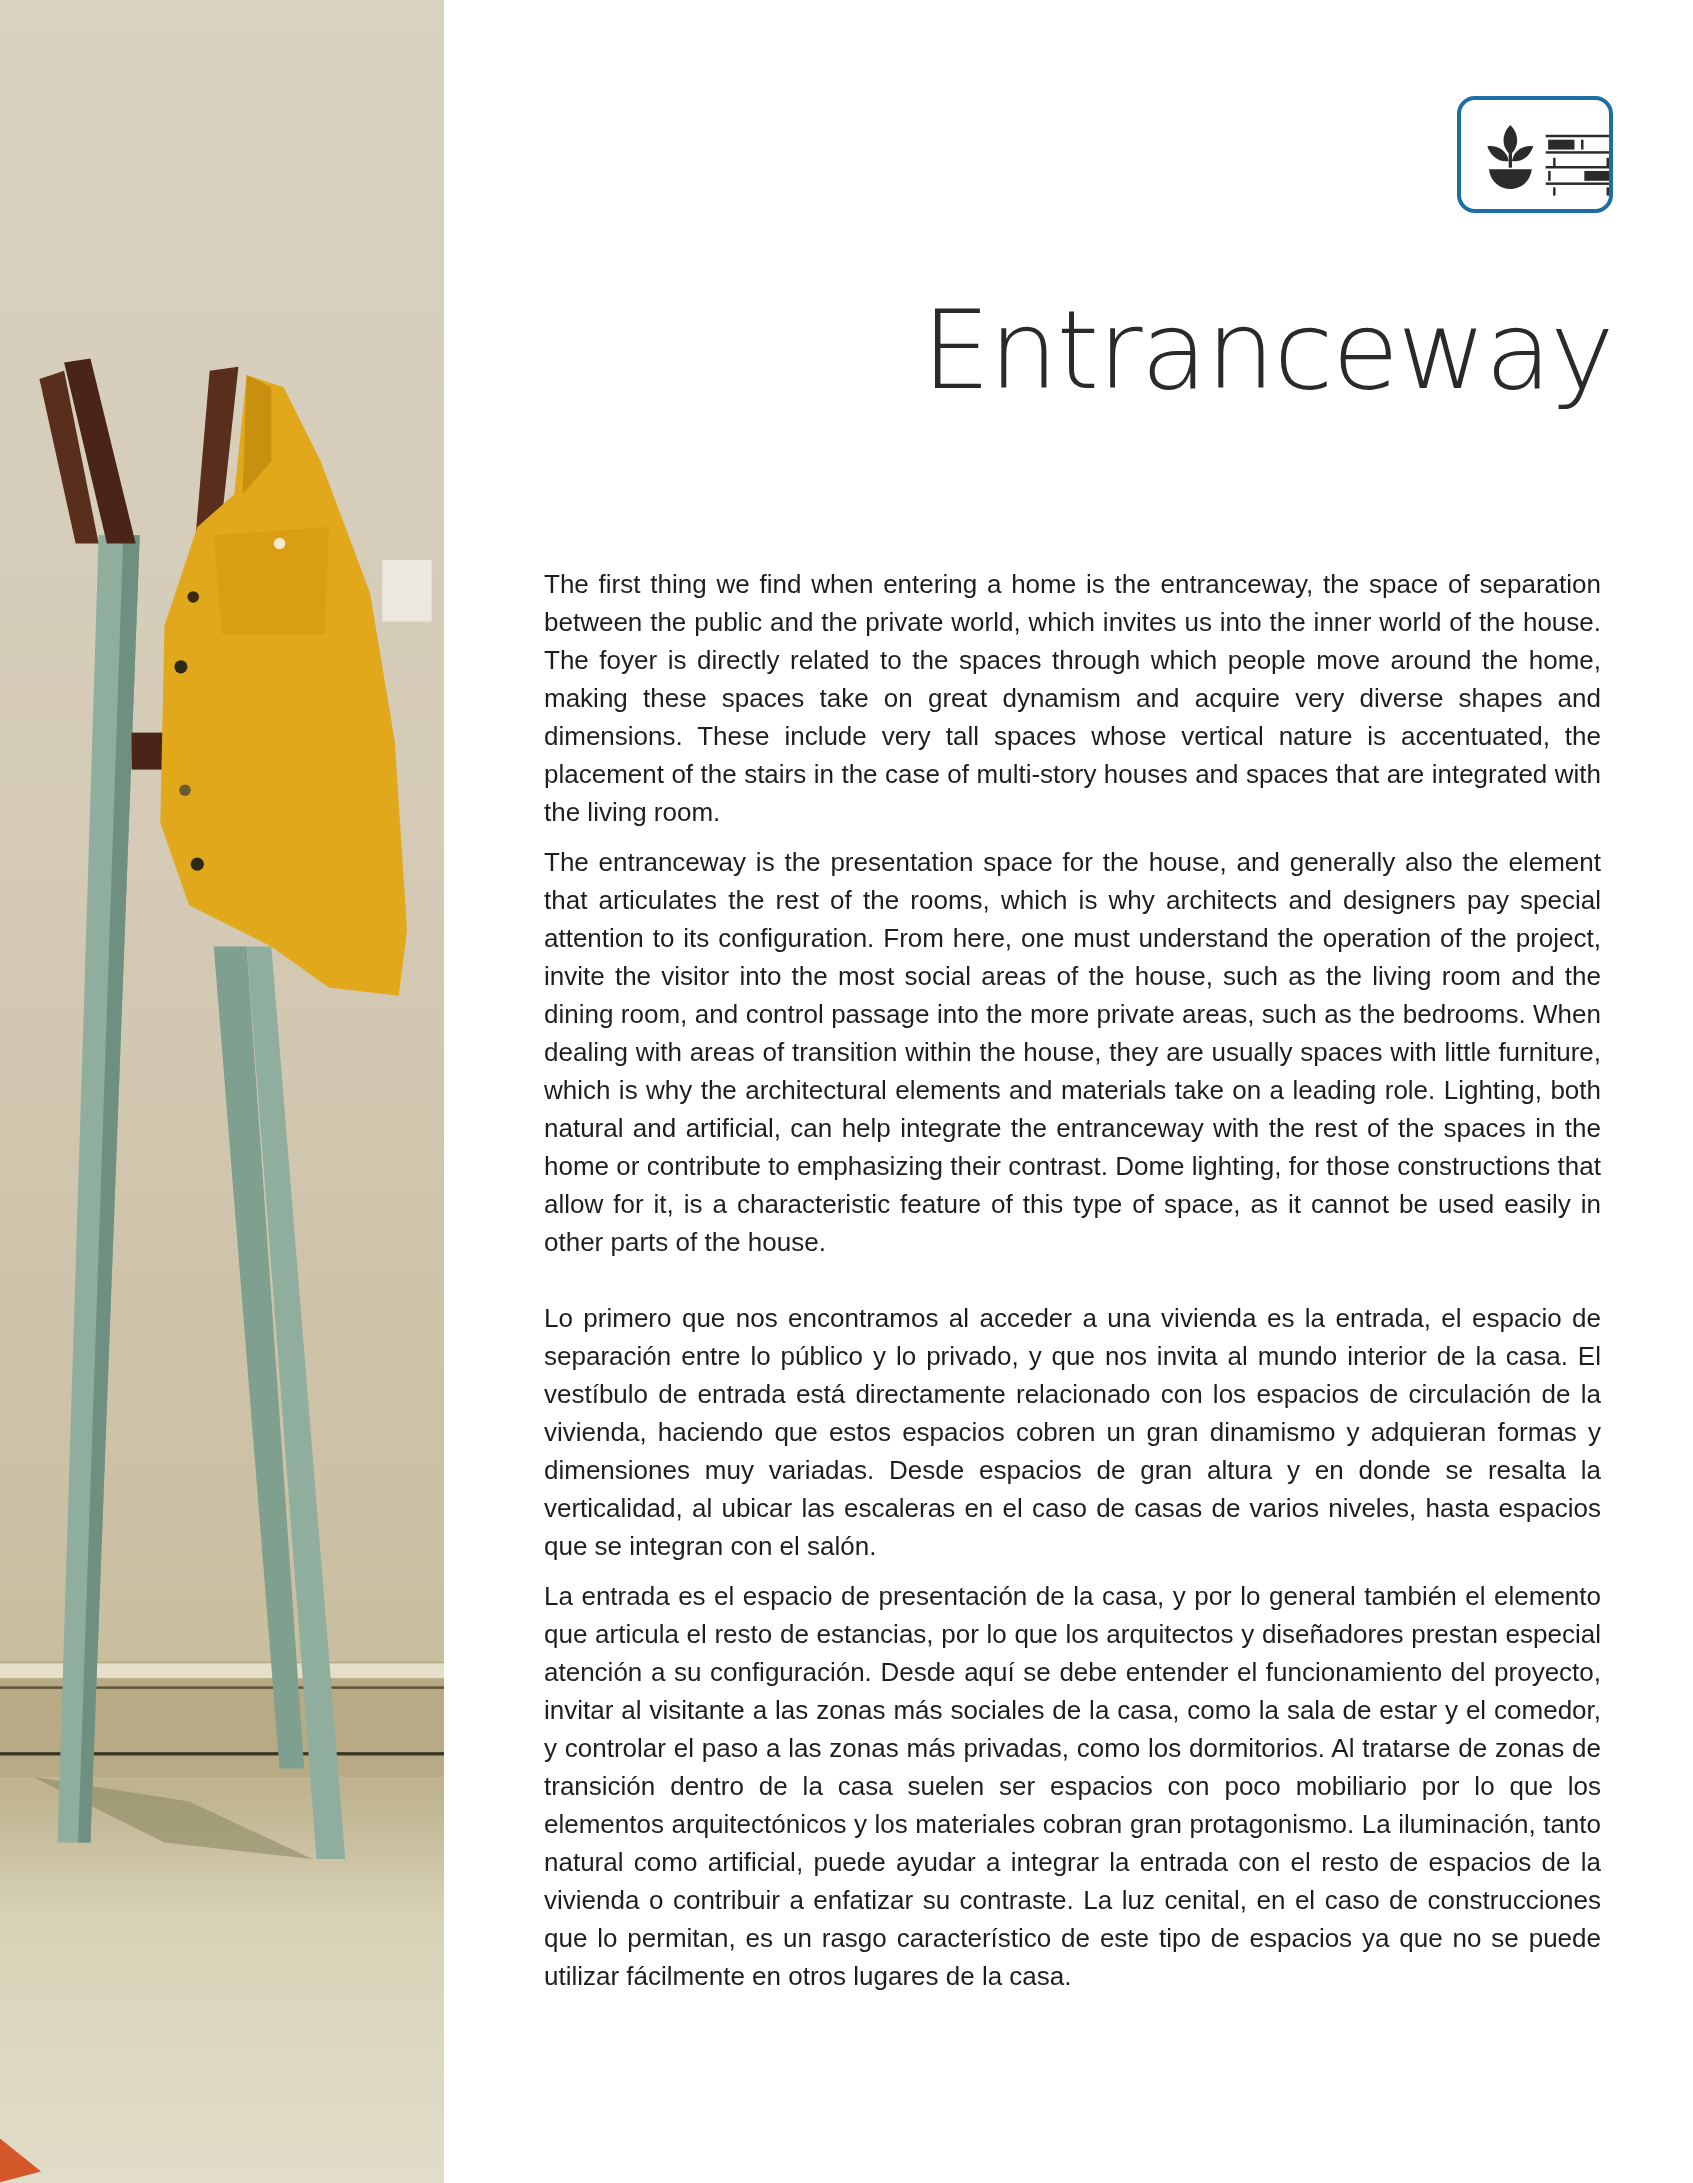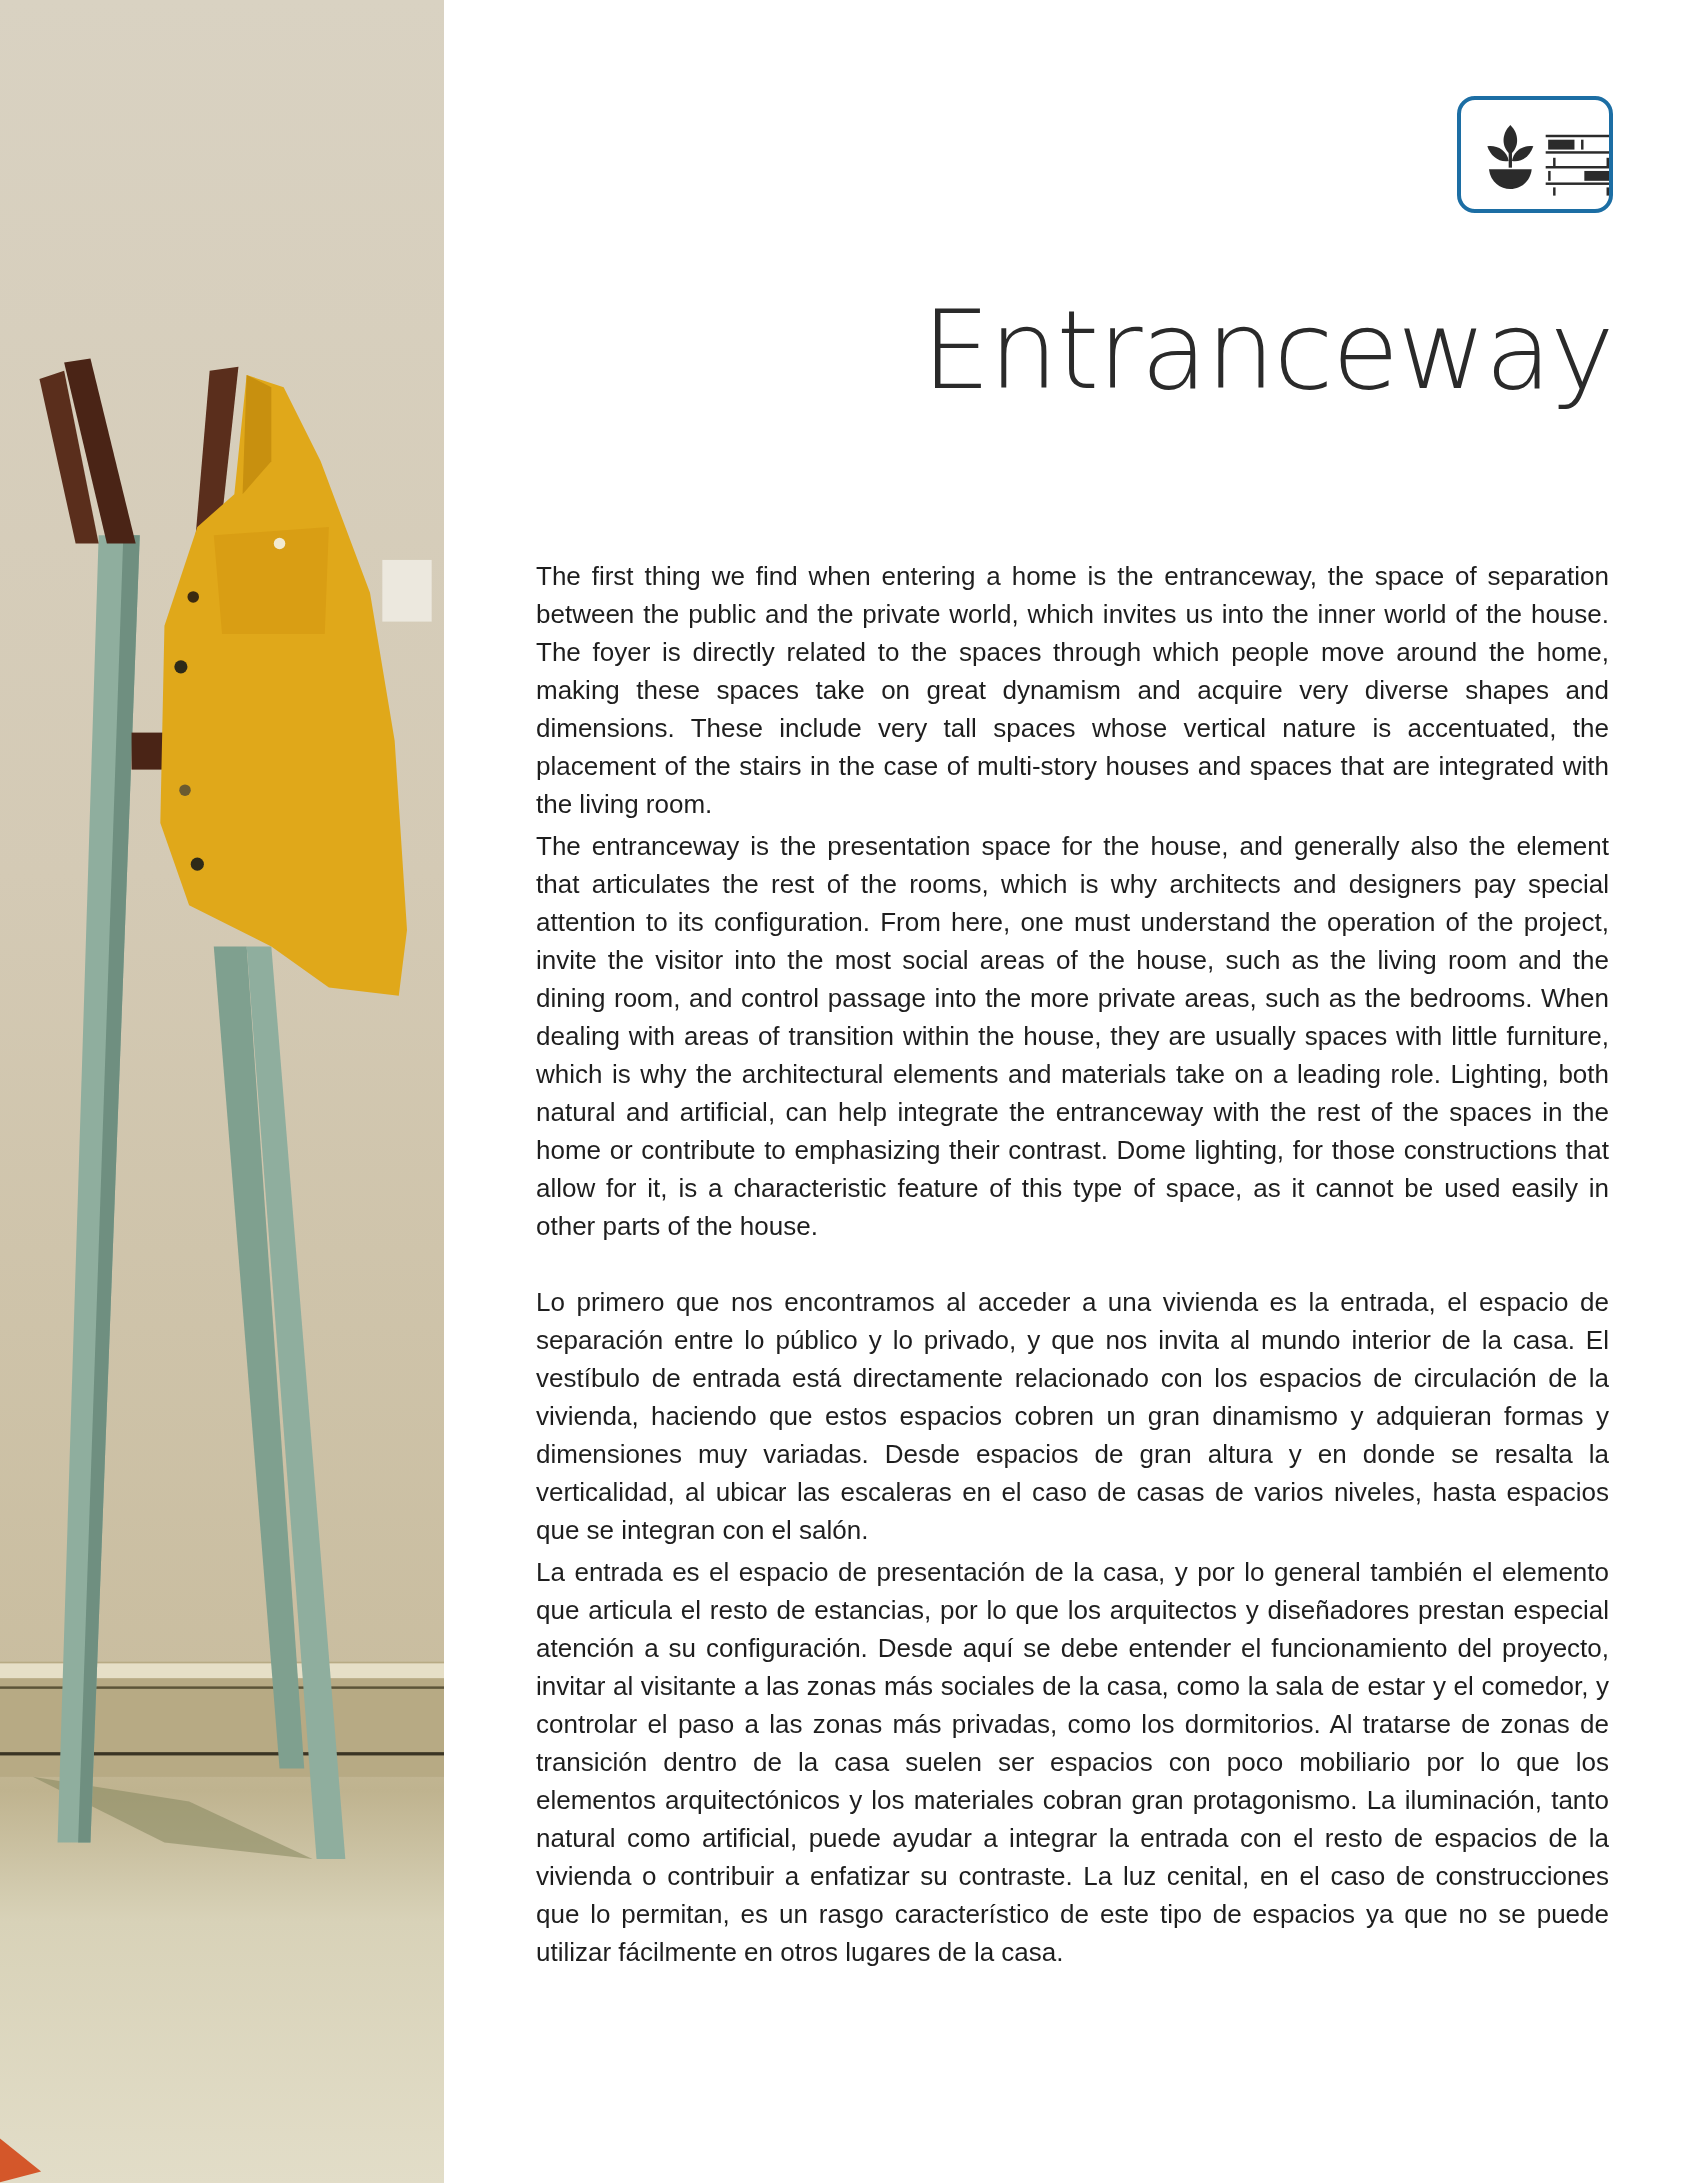--- a/index.html
+++ b/index.html
@@ -26,21 +26,21 @@
     font-size: 109px; letter-spacing: -1.6px; color: #2a2a2a;
     line-height: 1;
     text-align: center;
   }
   .text-col {
     position: absolute; left: 532px; top: 553px; width: 1081px;
     font-family: "Liberation Sans", sans-serif;
     font-size: 26px; line-height: 38px; color: #1e1e1e;
     text-align: justify;
   }
-  .text-col p { margin: 4px; }
+  .text-col p { margin: 12px; }
   .text-col p.gap { margin-top: 38px; }
 </style>
 </head>
 <body>
 
 <div class="photo">
   <svg width="444" height="2183" viewBox="0 0 540 2653">
 
     <rect x="0" y="2020" width="540" height="140" fill="#b7aa84"></rect>
     <rect x="0" y="2022" width="540" height="18" fill="#e6dfc7"></rect>

